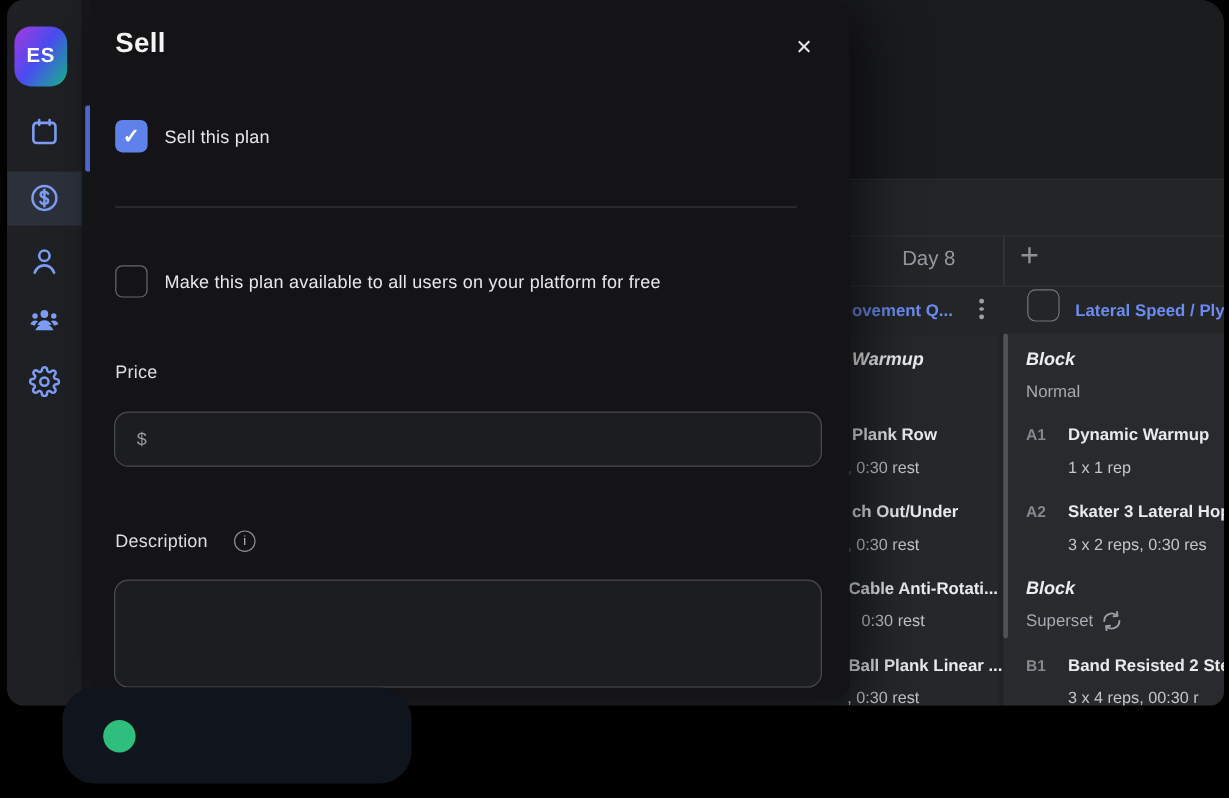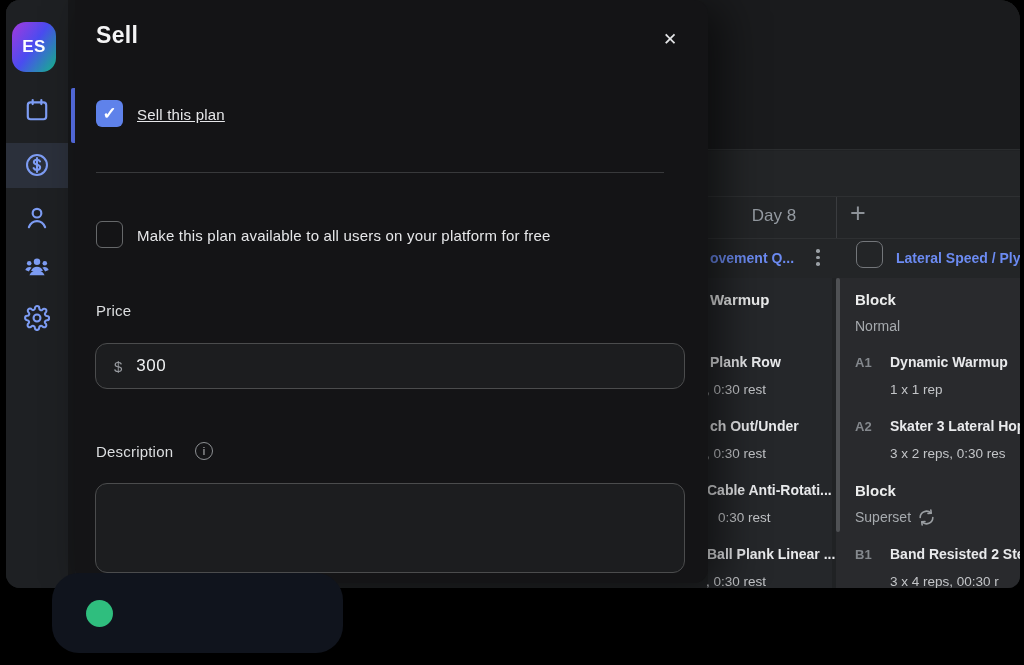--- a/index.html
+++ b/index.html
@@ -32,21 +32,21 @@
              border:1.5px solid #73767a; border-radius:7px; background:transparent; }
   .r-title { position:absolute; left:890px; top:250px; color:#6c8bf2; font-size:14px;
              font-weight:600; white-space:nowrap; }
 
   .left-card  { position:absolute; left:702px; top:278px; width:124px; bottom:0; background:#25272a; }
   .right-card { position:absolute; left:830px; top:278px; right:0; bottom:0; background:#292a2d; }
   .grip { position:absolute; left:830px; top:278px; width:4px; height:254px;
           background:#4f5154; border-radius:2px; z-index:2; }
 
   .frag, .xname, .xdetail, .bheading, .btype, .xtag { position:absolute; white-space:nowrap; }
-  .bheading { color:#eceded; font-size:15px; font-weight:600; }
+  .bheading { color:#eceded; font-size:15px; font-weight:600;font-style:italic; }
   .btype    { color:#a6aaae; font-size:14px; }
   .xtag     { color:#84888d; font-size:13px; font-weight:600; }
   .xname    { color:#e9eaec; font-size:14px; font-weight:600; }
   .xdetail  { color:#c3c5c8; font-size:13.5px; }
   .cycle-icon { position:absolute; left:911px; top:508px; }
 
   
   .sidebar { position:absolute; left:0; top:0; bottom:0; width:69px; background:#1e2023; z-index:5; }
   .sidebar .edge { position:absolute; right:0; top:0; bottom:0; width:7px; background:#17181a; }
   .indicator { position:absolute; right:0; top:88px; width:4px; height:55px;
@@ -215,31 +215,30 @@
     <div class="indicator"></div>
   </div>
 
   <div class="modal">
     <div class="m-title">Sell</div>
     <button class="m-close">✕</button>
 
     <div class="checkbox checked" style="top:100px;">
       <span>✓</span>
     </div>
-    <div class="cb-label" style="top:106px;text-decoration:underline;">Sell this plan</div>
+    <div class="cb-label" style="top:106px;">Sell this plan</div>
 
     <div class="m-divider"></div>
 
     <div class="checkbox empty" style="top:221px;"></div>
     <div class="cb-label" style="top:227px;">Make this plan available to all users on your platform for free</div>
 
     <div class="field-label" style="top:302px;">Price</div>
     <div class="price-box">
       <span class="currency">$</span>
-      <input class="price-input" type="text" value="300" style="">
     </div>
 
     <div class="field-label" style="top:443px;">Description</div>
     <i class="info-icon">i</i>
     <textarea class="desc-box" value="" style=""></textarea>
   </div>
 
 </div>
 
 <button class="publish">

